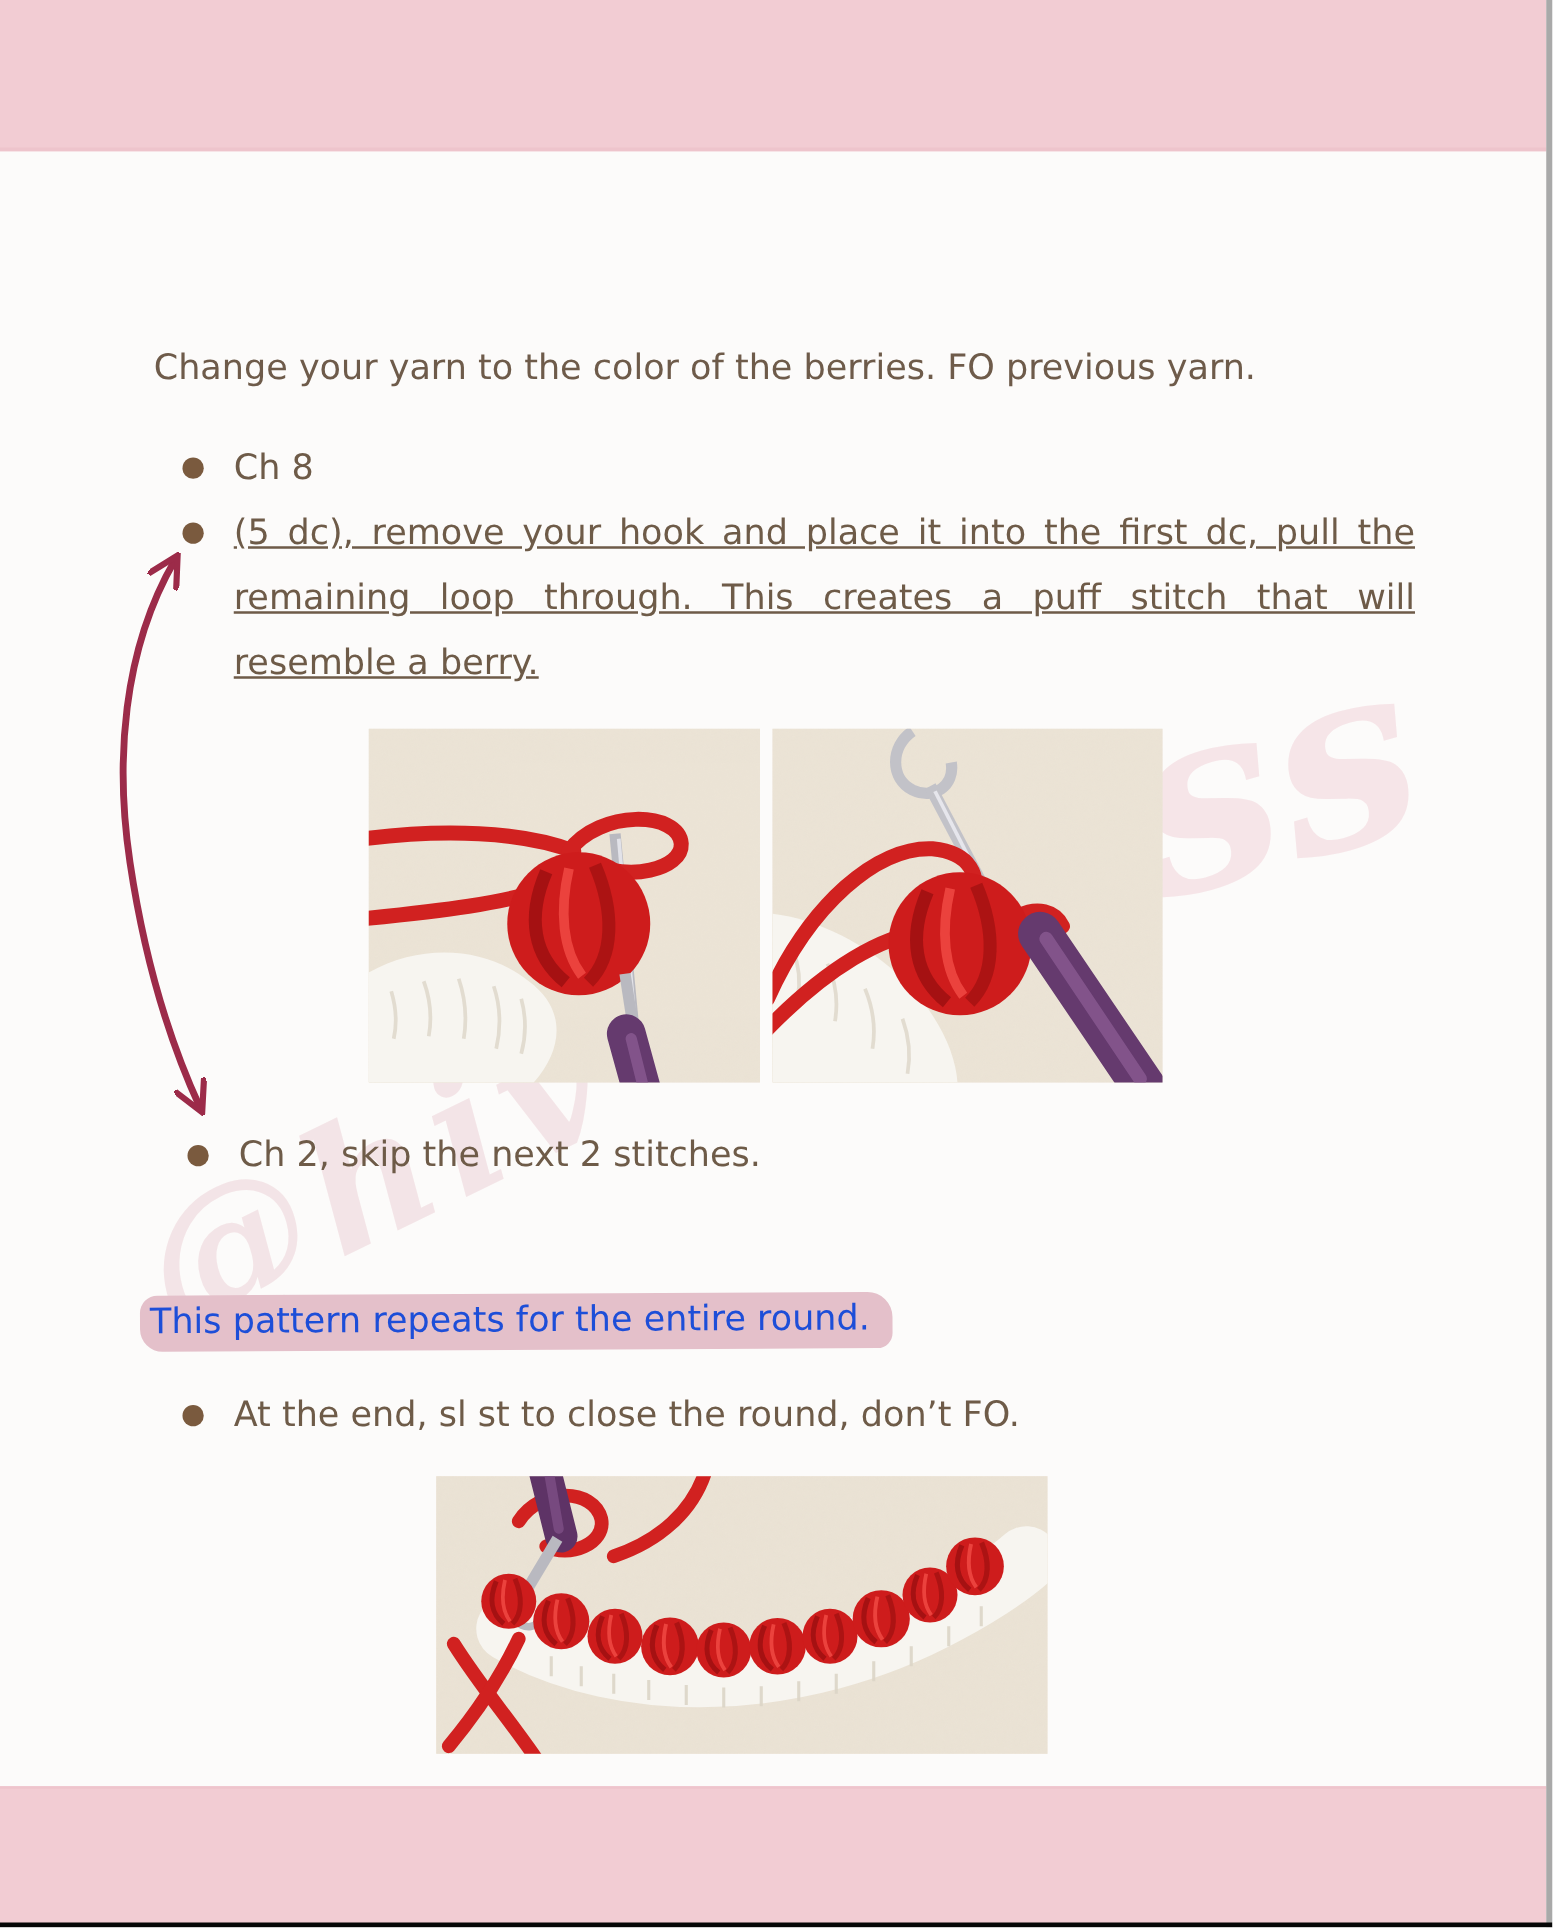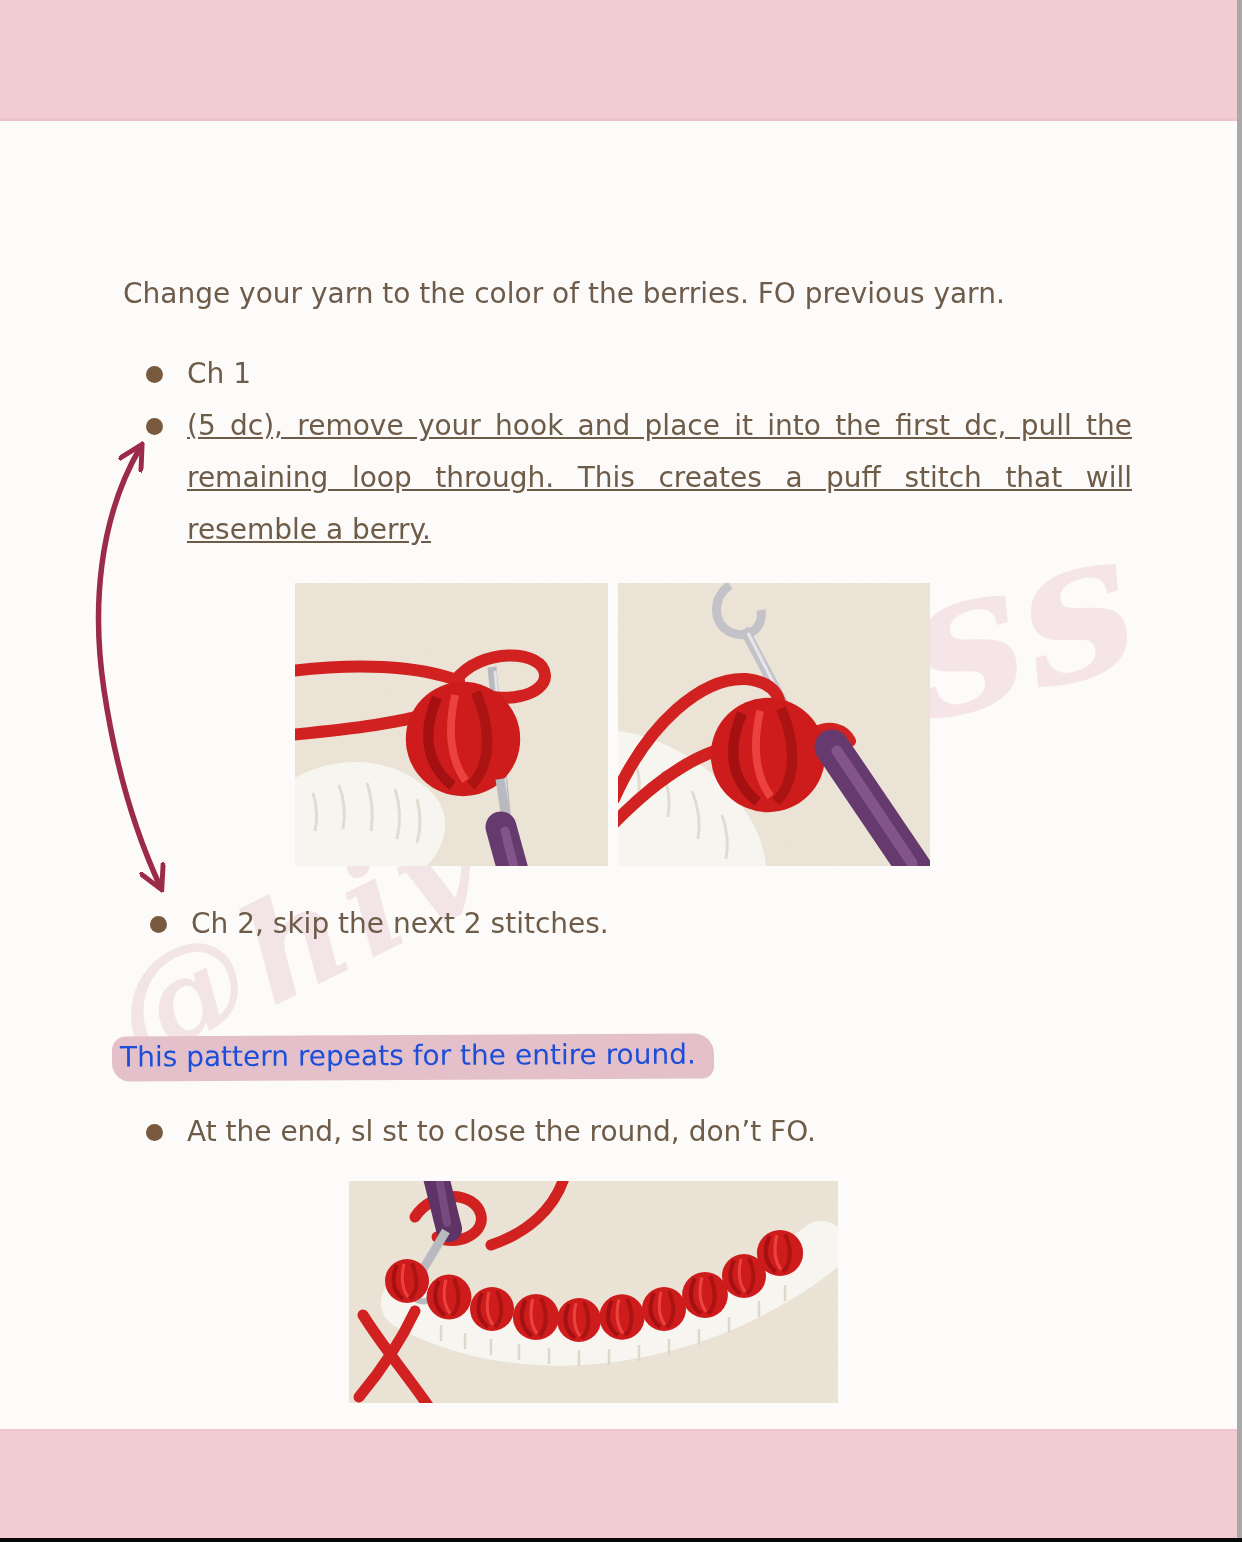--- a/index.html
+++ b/index.html
@@ -77,21 +77,21 @@
 
   <div class="watermark wm-left">@hiv</div>
   <div class="watermark wm-right">ss</div>
 
 
   <p class="intro">Change your yarn to the color of the berries. FO previous yarn.</p>
 
   <div class="bullets group1">
     <div class="bullet-row">
       <span class="dot"></span>
-      <span class="btext nowrap">Ch 1</span>
+      <span class="btext nowrap">Ch 8</span>
     </div>
     <div class="bullet-row">
       <span class="dot"></span>
       <span class="btext b-wide">(5 dc), remove your hook and place it into the first dc, pull the remaining loop through. This creates a puff stitch that will resemble a berry.</span>
     </div>
   </div>
 
   <svg class="arrow-svg" width="130" height="500" viewBox="0 0 130 500">
     <path d="M64,32 C22,104 16,194 28,274 C40,354 60,418 84,470" fill="none" stroke="#9c2b49" stroke-width="5.5" stroke-linecap="round" marker-start="url(#ah)" marker-end="url(#ah)"></path>
   </svg>

